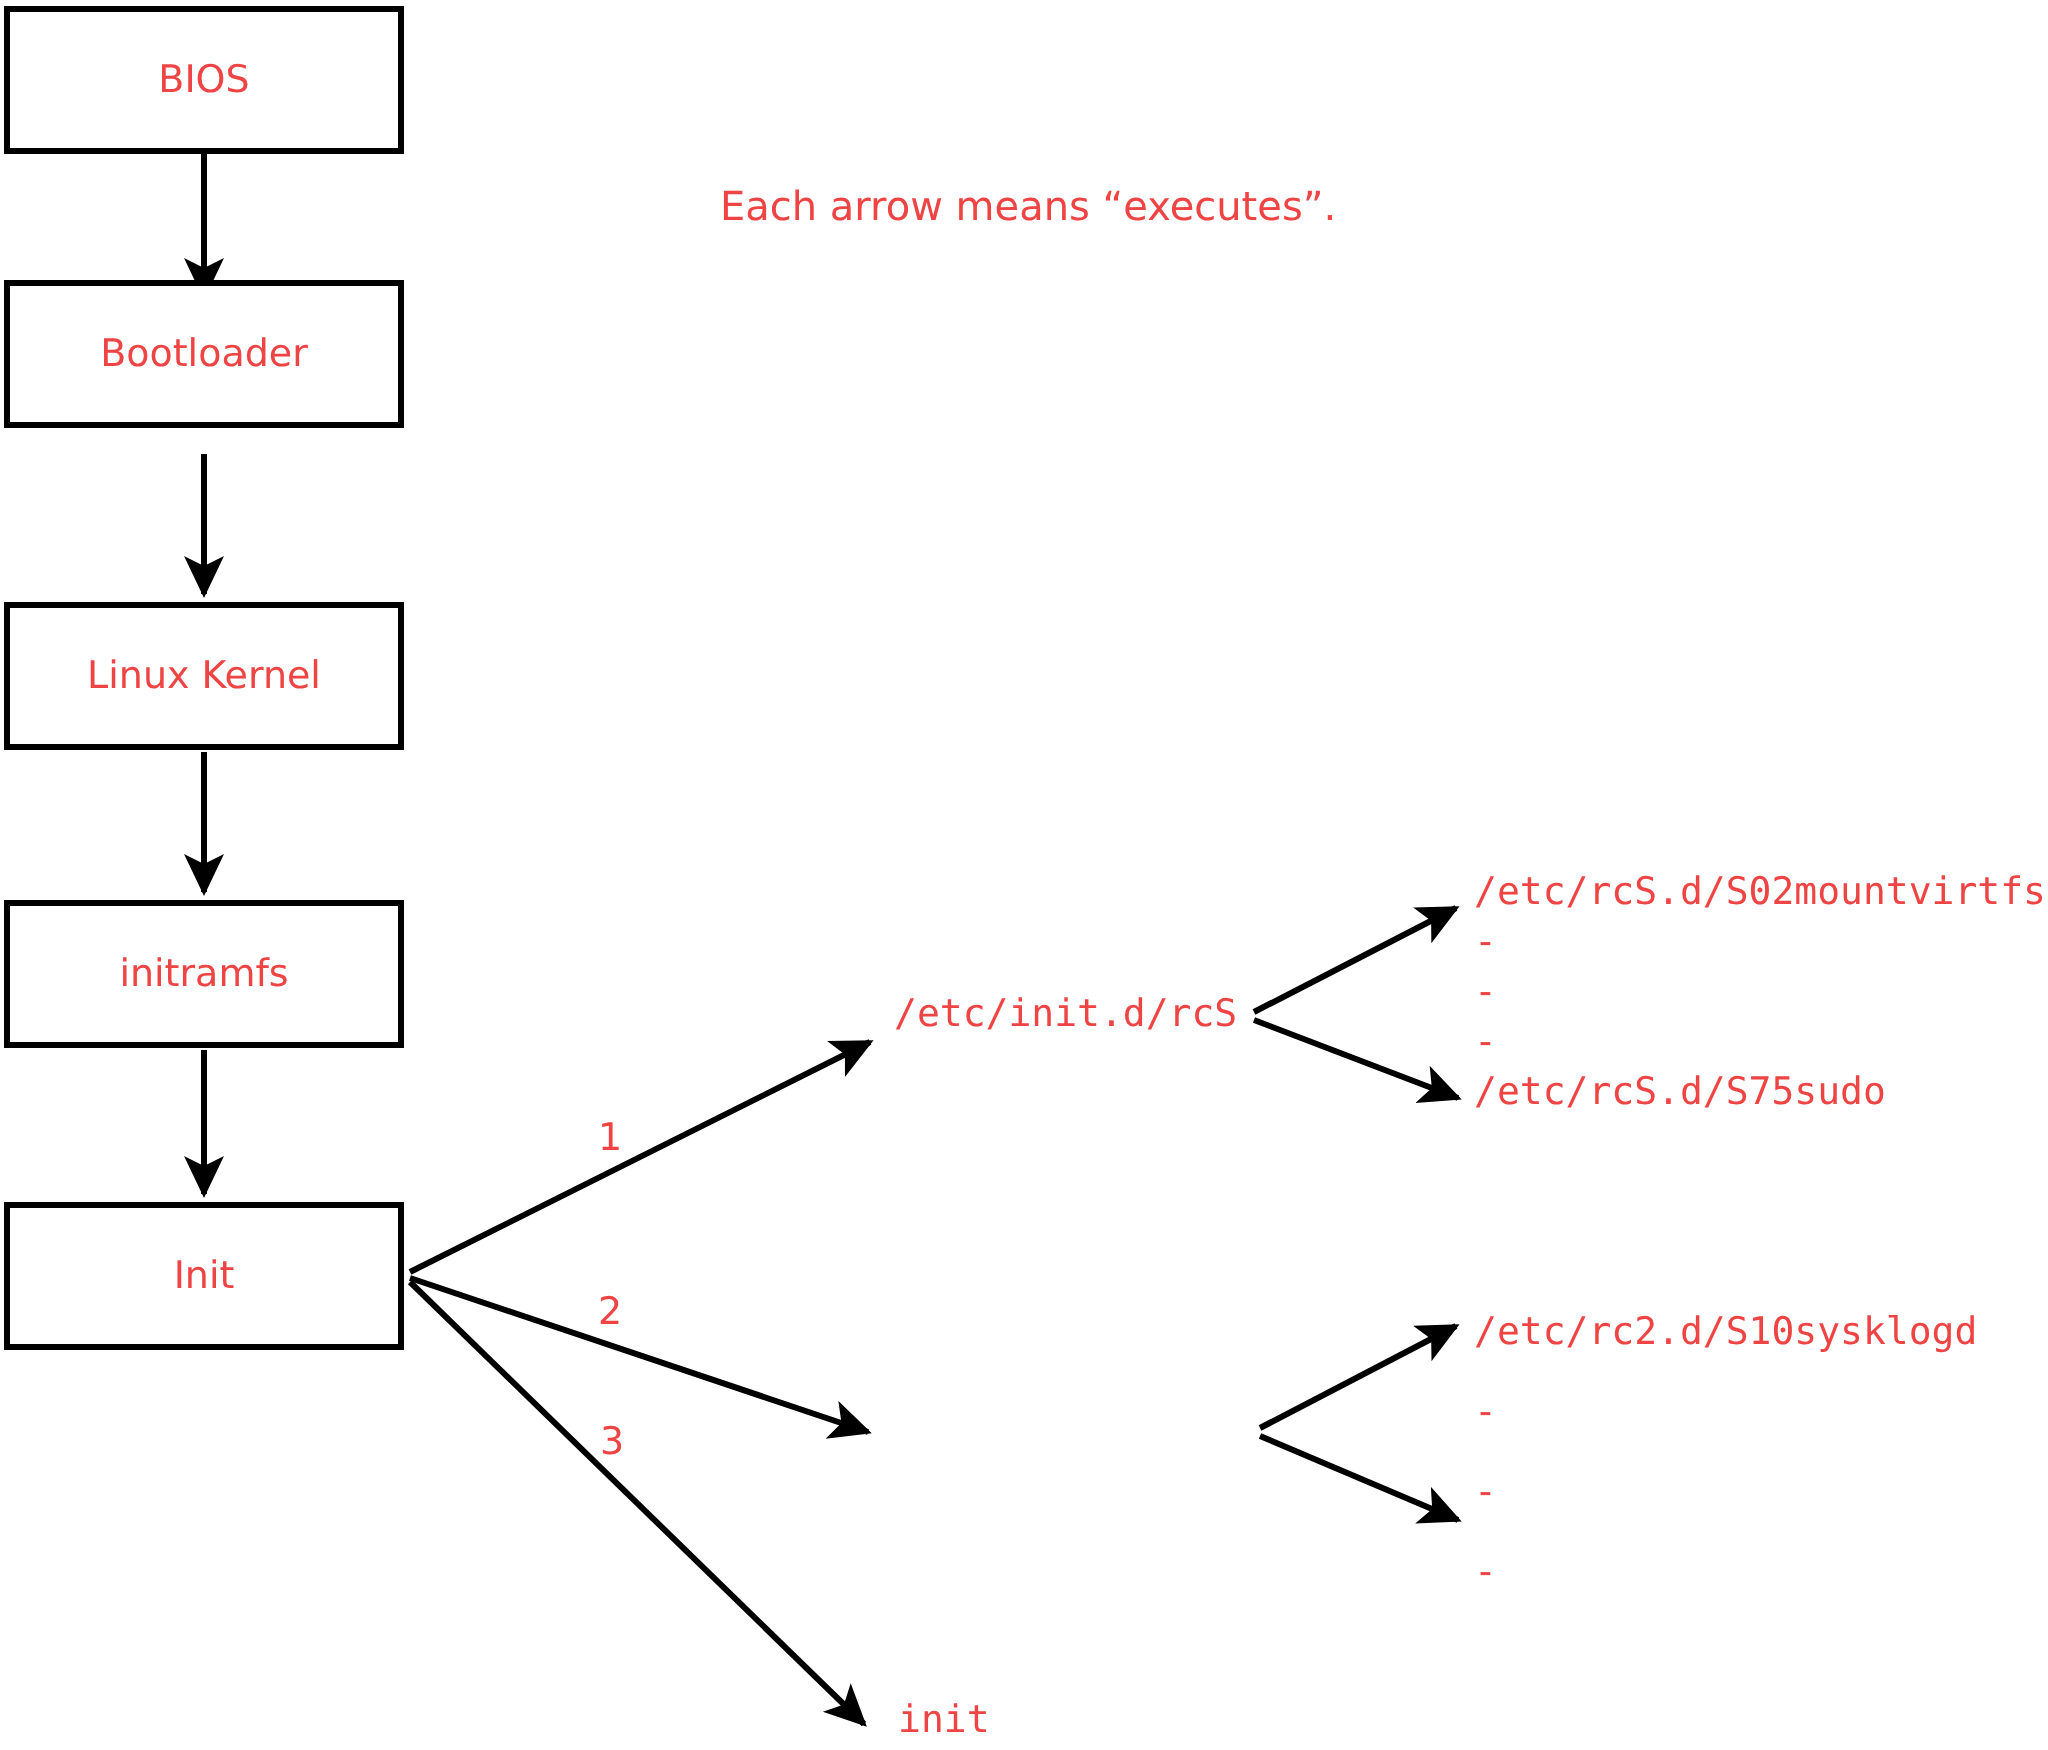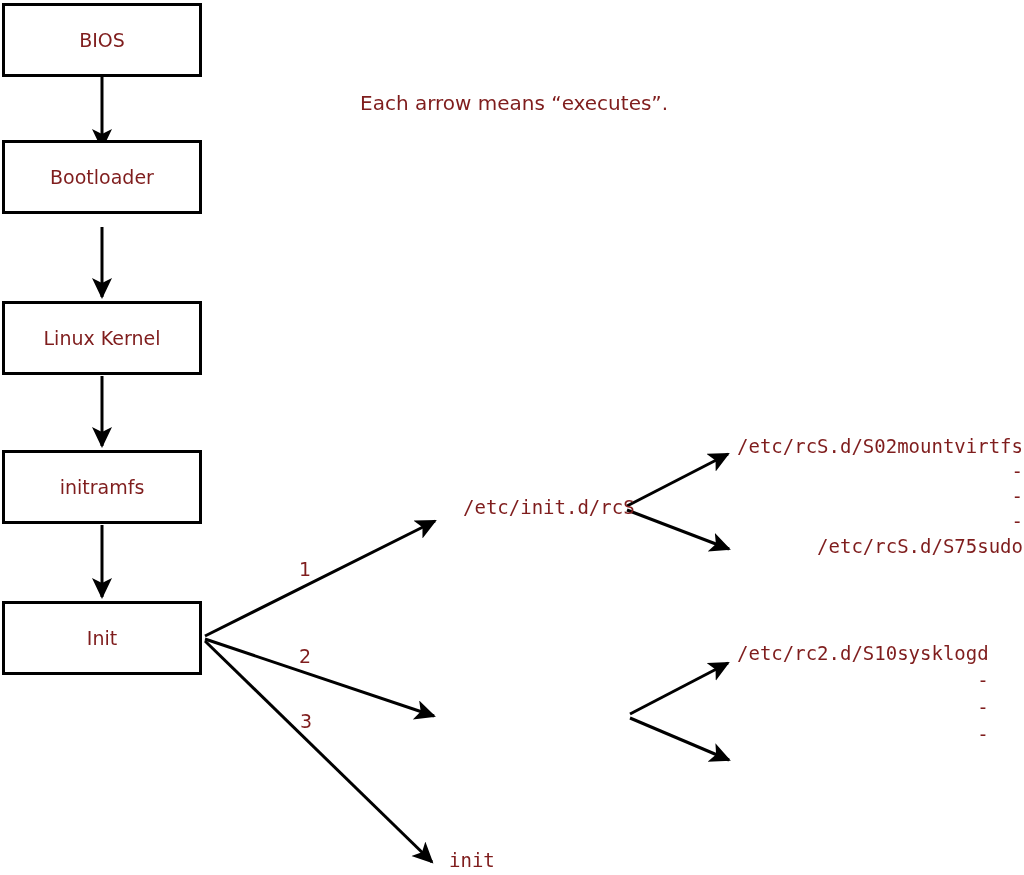--- a/index.html
+++ b/index.html
@@ -6,21 +6,21 @@
     margin: 0;
     padding: 0;
     background: #ffffff;
   }
   .canvas {
     position: relative;
     width: 1024px;
     height: 875px;
     background: #ffffff;
     font-family: "DejaVu Sans", "Liberation Sans", sans-serif;
-    color: #7f1d1d;
+    color: #ef4444;
     overflow: hidden;
   }
   .arrow-layer {
     position: absolute;
     left: 0;
     top: 0;
     width: 1024px;
     height: 875px;
   }
   .node-box {
@@ -55,35 +55,34 @@
   }
   .num-1 { left: 299px; top: 558px; }
   .num-2 { left: 299px; top: 645px; }
   .num-3 { left: 300px; top: 710px; }
 
   .mono {
     font-family: "DejaVu Sans Mono", "Liberation Mono", monospace;
     font-size: 19px;
     white-space: pre;
   }
-  .target-rcs   { position: absolute; left: 447px; top: 496px; margin-left: 16px; }
+  .target-rcs   { position: absolute; left: 447px; top: 496px; }
   .target-rc2   { position: absolute; left: 443px; top: 705px; }
   .target-getty { position: absolute; left: 449px; top: 849px; }
 
   .script-col {
     position: absolute;
     left: 737px;
     display: flex;
     flex-direction: column;
-    align-items: flex-end;
   }
   .col-rcs { top: 434px; }
   .col-rcs .script-row { line-height: 25px; height: 25px; }
   .col-rc2 { top: 640px; }
-  .col-rc2 .script-row { line-height: 27px; height: 27px; }
+  .col-rc2 .script-row { line-height: 27px; height: 27px; margin-top: 13px; }
 </style>
 </head>
 <body>
 
 <div class="canvas">
 
   <svg class="arrow-layer" viewBox="0 0 1024 875" xmlns="http://www.w3.org/2000/svg">
     <defs>
       <marker id="ah" markerUnits="userSpaceOnUse" markerWidth="26" markerHeight="24" refX="19" refY="10" orient="auto">
         <path d="M0,0 L21,10 L0,20 L5,10 Z" fill="#000000"></path>

